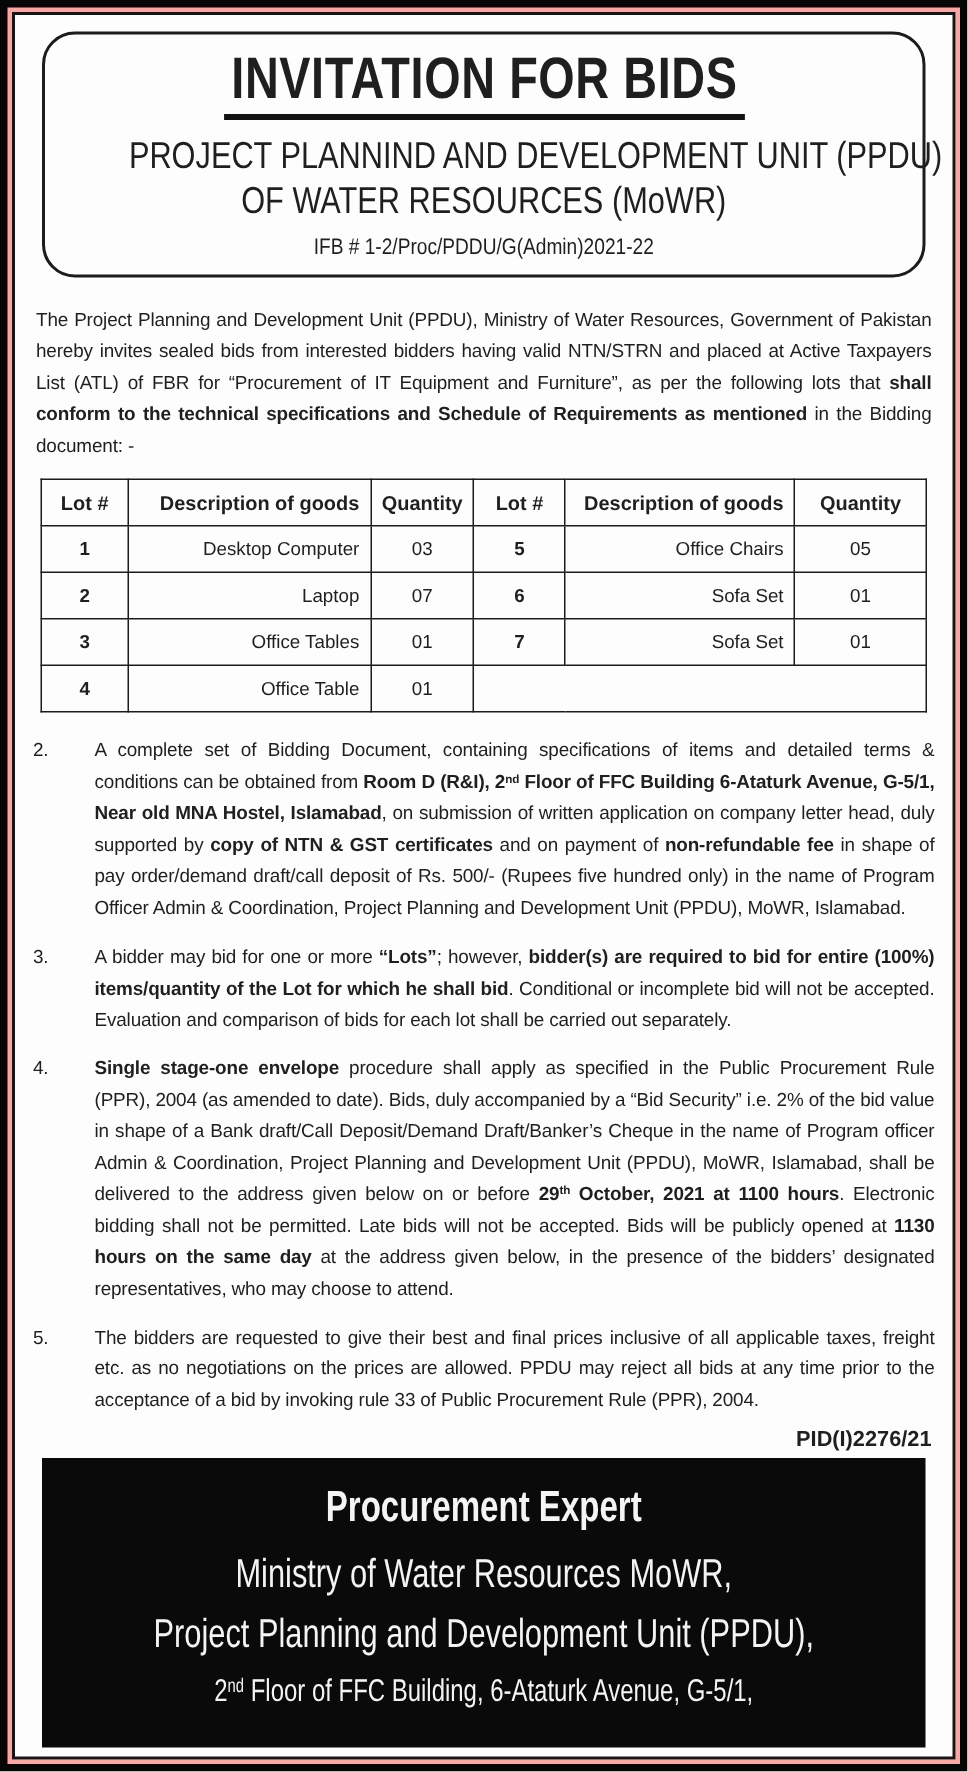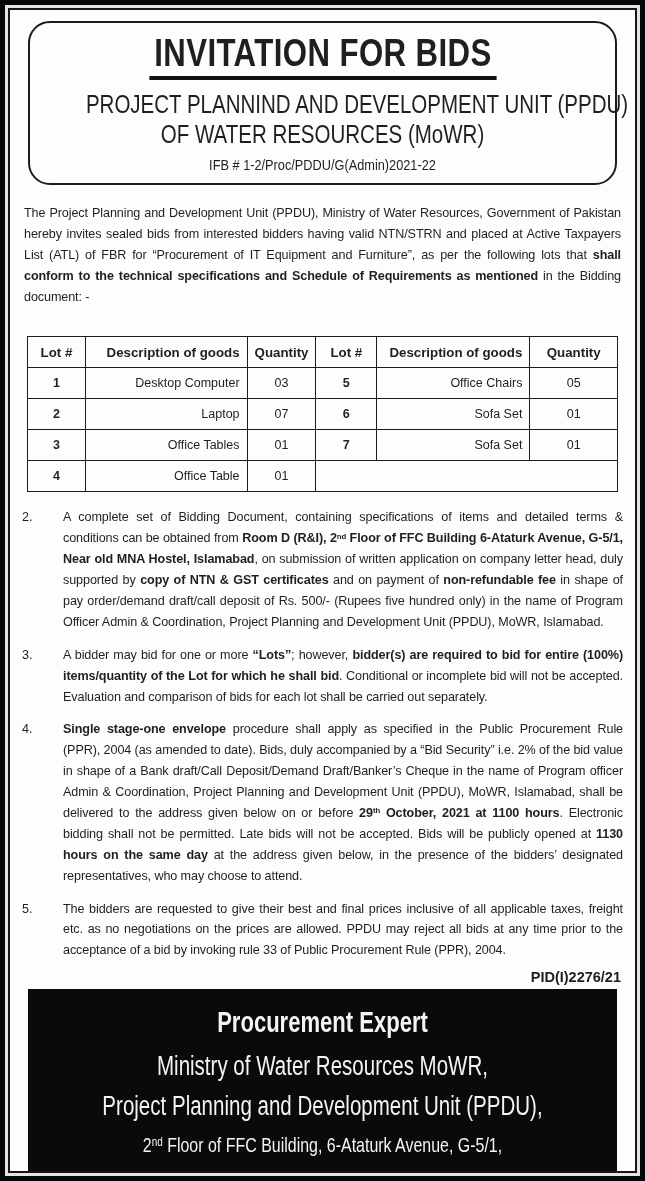--- a/index.html
+++ b/index.html
@@ -2,21 +2,21 @@
 <html><head>
 <meta charset="utf-8">
 <style>
   html,body{margin:0;padding:0;}
   body{
     width:645px;height:1181px;
     font-family:"Liberation Sans",sans-serif;
     background:#ffffff;
   }
   .page{box-sizing:border-box;width:645px;height:1181px;background:#060606;padding:5px;}
-  .page-gap{box-sizing:border-box;height:100%;background:#e5e5e5;padding:3px;}
+  .page-gap{box-sizing:border-box;height:100%;background:#fca5a5;padding:3px;}
   .page-inner{
     box-sizing:border-box;height:100%;
     border:2px solid #161616;background:#fdfdfd;color:#1f1f1f;
     padding:2px 10px 4px;overflow:hidden;
     display:flex;flex-direction:column;
   }
 
   
   .header-box{
     margin:9px 8px 8px;border:2px solid #1c1c1c;border-radius:22px;
@@ -46,21 +46,21 @@
   .intro{
     flex:none;margin:10px 4px 10px;
     font-size:12.6px;line-height:1.66;letter-spacing:-0.1px;
     text-align:justify;
   }
   .b{font-weight:bold;}
   sup{font-size:62%;vertical-align:baseline;position:relative;top:-0.45em;}
 
   
   table.lots{
-    width:calc(100% - 14px);margin:19px auto 15px;border-collapse:collapse;flex:none;
+    width:calc(100% - 14px);margin:2px auto 15px;border-collapse:collapse;flex:none;
   }
   .lots th,.lots td{border:1.7px solid #1c1c1c;padding:0 7px;height:30px;}
   .lots th{font-size:13.3px;text-align:center;}
   .lots td{font-size:12.5px;text-align:center;}
   .lots th.desc,.lots td.desc{text-align:right;}
 
   
   .list{flex:none;margin:0 2px;}
   .item{display:flex;margin-bottom:12px;font-size:12.6px;line-height:1.66;letter-spacing:-0.1px;}
   .item .num{flex:none;width:25px;}

